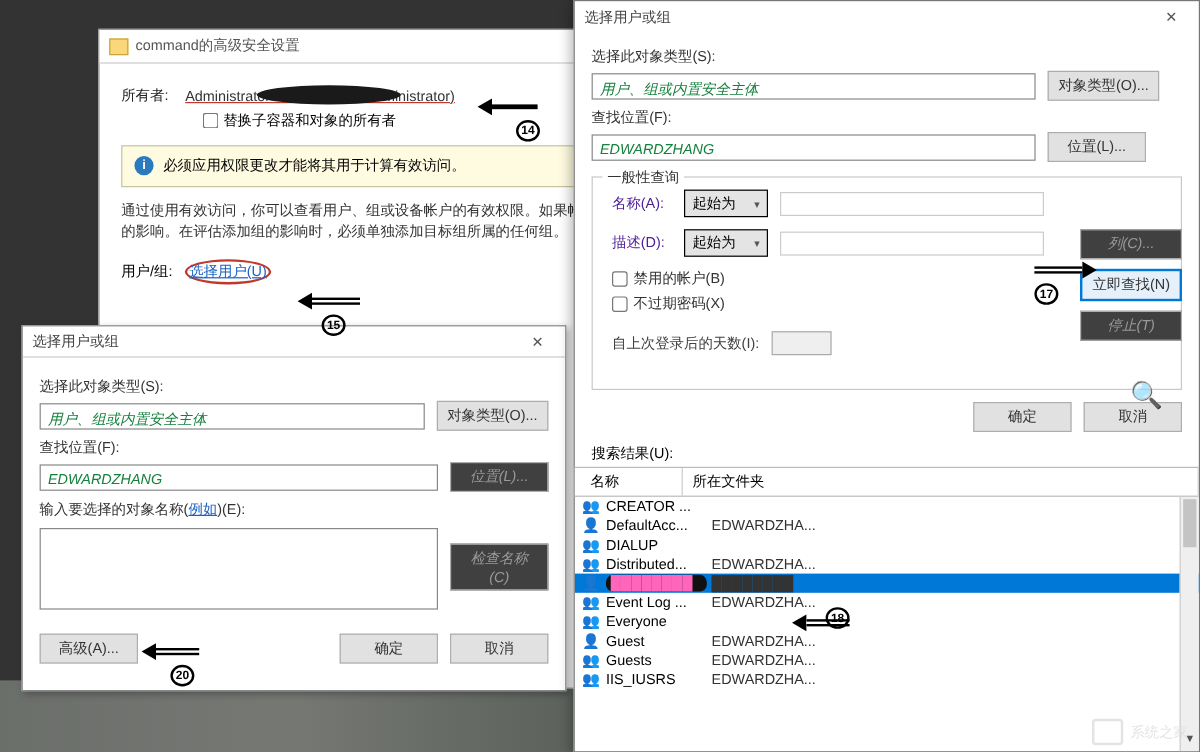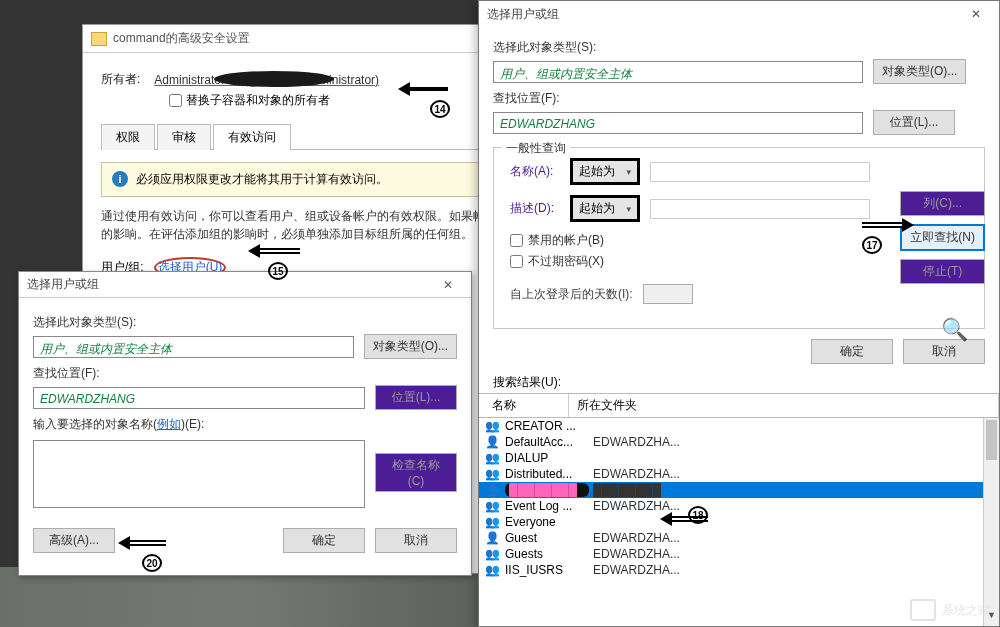--- a/index.html
+++ b/index.html
@@ -30,34 +30,34 @@
 
 .dlg-small { position: absolute; left: 18px; top: 271px; width: 454px; height: 305px; background: #fff; border: 1px solid #888; box-shadow: 2px 2px 6px rgba(0,0,0,.3); }
 .dlg-title { height: 26px; border-bottom: 1px solid #ccc; display: flex; align-items: center; justify-content: space-between; padding: 0 8px; color: #444; }
 .dlg-title .x { width: 30px; text-align: center; color: #555; }
 .dlg-body { padding: 10px 14px; }
 .formlbl { color: #333; margin-top: 6px; margin-bottom: 3px; }
 .row-input { display: flex; gap: 10px; align-items: center; }
 .tbox { border: 1px solid #888; background: #fff; padding: 4px 6px; flex: 1; height: 22px; }
 .tbox.ro { background: #fff; color: #15803d; font-style: italic; }
 .btn { border: 1px solid #adadad; background: #e1e1e1; padding: 3px 8px; min-width: 82px; text-align: center; color: #333; }
-.btn.disabled { color: #9a9a9a; background: #4c1d95; }
+.btn.disabled { color: #9a9a9a; background: #404040; font-style: italic; }
 .ta { border: 1px solid #888; background: #fff; width: 100%; height: 68px; margin-top: 4px; }
 .dlg-small .footer { display: flex; justify-content: space-between; padding: 10px 14px; }
 .dlg-small .footer .right { display: flex; gap: 10px; }
 
 
 .dlg-large { position: absolute; left: 478px; top: 0; width: 522px; height: 627px; background: #fff; border: 1px solid #777; box-shadow: -2px 2px 10px rgba(0,0,0,.3); display:flex; flex-direction:column; }
 .dlg-large .dlg-title { border-bottom: none; }
 .dlg-large .dlg-body { padding: 6px 14px 0 14px; }
 .fieldset { border: 1px solid #c8c8c8; margin-top: 4px; padding: 10px 12px 14px 16px; position: relative; }
 .fieldset .legend { position: absolute; top: -8px; left: 8px; background: #fff; padding: 0 4px; color: #333; }
 .qrow { display: flex; align-items: center; gap: 10px; margin-bottom: 10px; }
 .qrow .ql { width: 50px; color: #4c1d95; }
-.combo { border: 3px solid #000000; background: #e4e4e4; padding: 2px 6px; width: 70px; display:flex; justify-content:space-between; align-items:center;}
+.combo { border: 1px solid #000000; background: #e4e4e4; padding: 2px 6px; width: 70px; display:flex; justify-content:space-between; align-items:center;}
 .combo .arr { font-size: 9px; color:#555;}
 .qrow .qin { border: 1px solid #ccc; background: #fff; height: 20px; flex: 1; max-width: 220px; }
 .dlg-large .rbtns { display:flex; flex-direction:column; gap:8px; position:absolute; right:14px; top:164px; }
 .rbtns .btn { min-width: 84px; }
 .rbtns .btn.hl { border: 2px solid #0078d7; background:#e6f0fb; }
 .chkrow { display: flex; align-items: center; gap: 5px; color: #333; margin-top: 4px; }
 .chkrow input { width:13px; height:13px; }
 .spinner { width: 50px; height: 20px; border: 1px solid #aaa; background: #efefef; }
 .magnifier { position:absolute; right:30px; top:290px; font-size:22px; }
 .okcancel { display:flex; justify-content:flex-end; gap:10px; padding:10px 14px 6px 0; }
@@ -107,25 +107,20 @@
         <span>Administrator</span>
         <span class="scrib"></span>
         &nbsp;&nbsp;&nbsp;&nbsp;&nbsp;&nbsp;&nbsp;&nbsp;&nbsp;&nbsp;&nbsp;&nbsp;&nbsp;&nbsp;&nbsp;&nbsp;&nbsp;&nbsp;&nbsp;&nbsp;&nbsp;&nbsp;
         <span>Administrator)</span>
       </span>
     </div>
     <div class="repl-row">
       <input type="checkbox" style="">
       <span>替换子容器和对象的所有者</span>
     </div>
-    <div class="tabs1">
-      <div class="tab">权限</div>
-      <div class="tab">审核</div>
-      <div class="tab active">有效访问</div>
-    </div>
     <div class="notice">
       <div class="info-icon">i</div>
       <span>必须应用权限更改才能将其用于计算有效访问。</span>
     </div>
     <div class="help-text">
       <div>通过使用有效访问，你可以查看用户、组或设备帐户的有效权限。如果帐户是</div>
       <div>的影响。在评估添加组的影响时，必须单独添加目标组所属的任何组。</div>
     </div>
     <div class="usergrp-row">
       <span>用户/组:</span>

